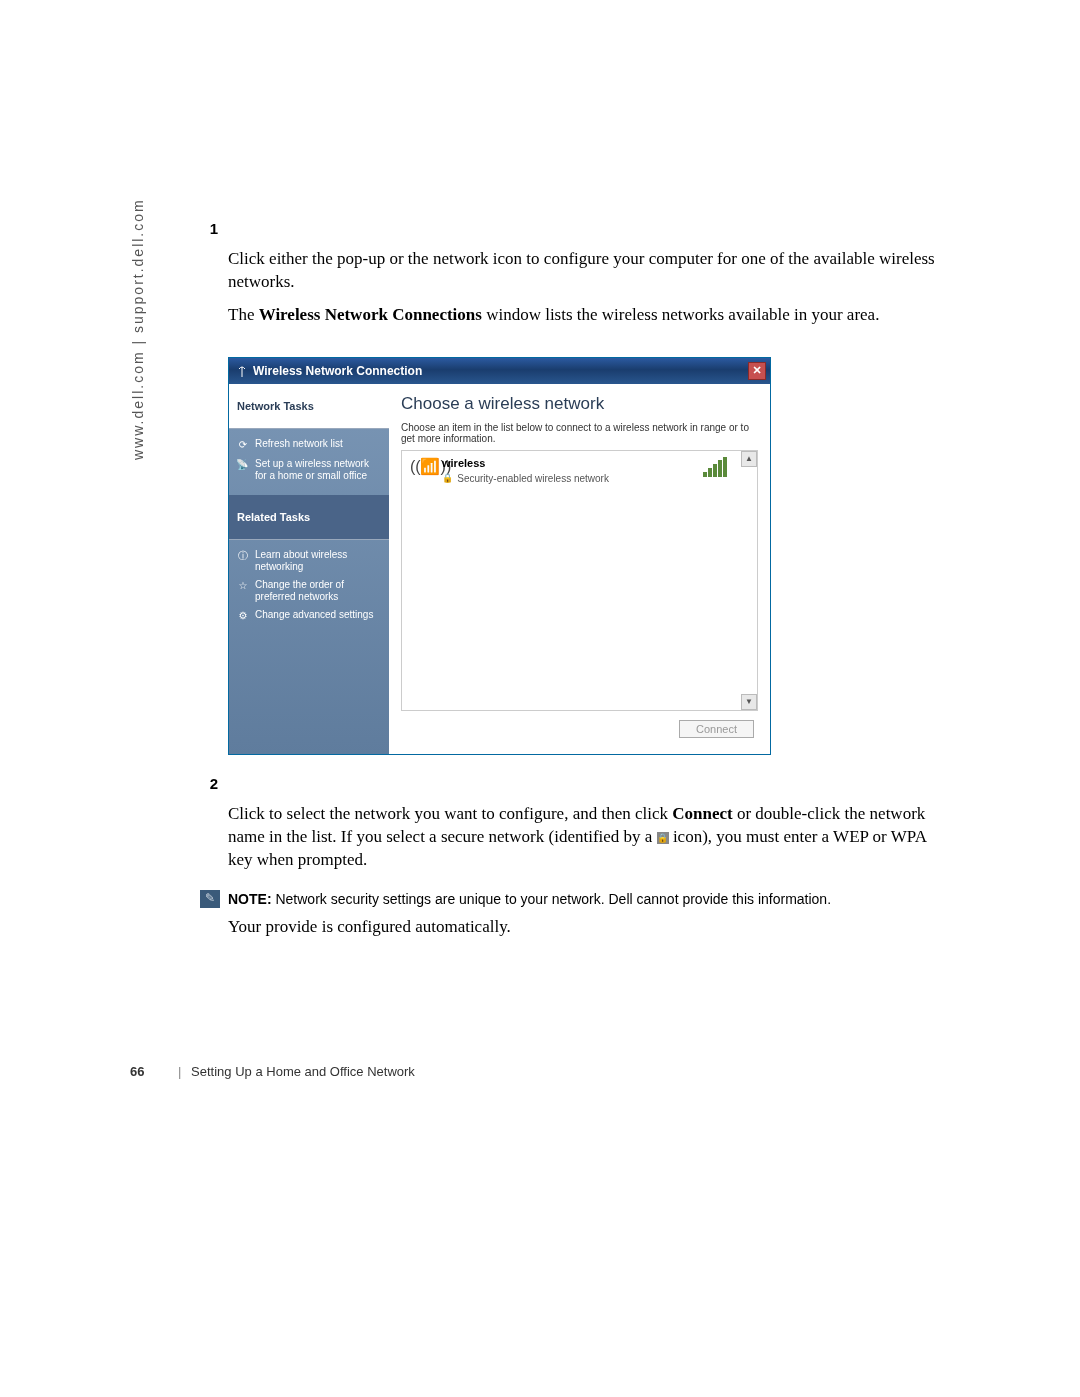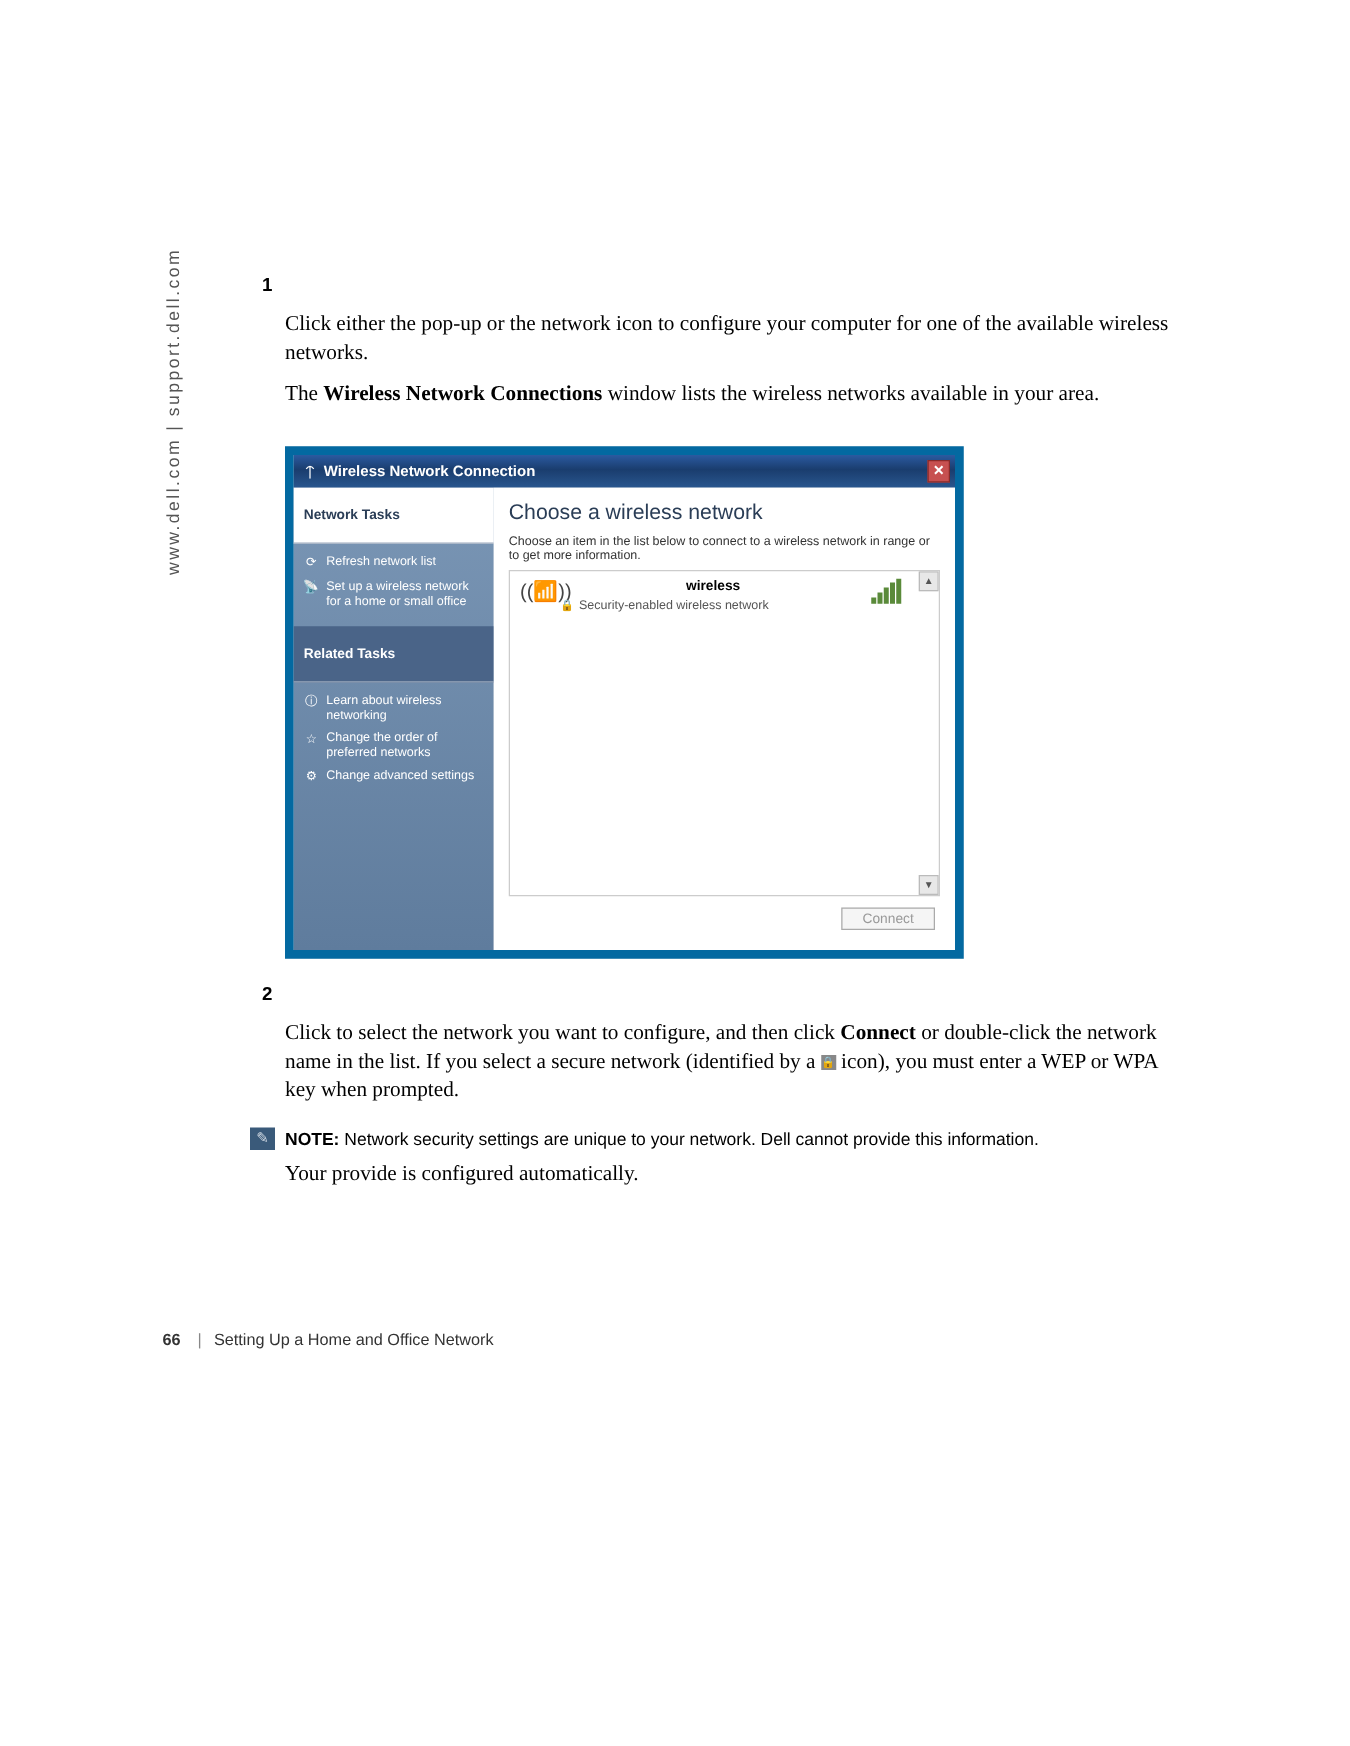--- a/index.html
+++ b/index.html
@@ -46,21 +46,21 @@
     flex: 1;
     font-size: 17px;
     line-height: 1.35;
     margin-top: 28px;
   }
   .step-body p { margin-bottom: 10px; }
   .bold { font-weight: bold; }
   .screenshot-wrap {
     margin: 20px 0 20px 28px;
     width: 543px;
-    border: 7px solid #0369a1;
+    border: 1px solid #0369a1;
     background: #f2f0ec;
     font-family: Tahoma, Arial, sans-serif;
   }
   .titlebar {
     height: 26px;
     background: linear-gradient(180deg, #2b5aa0 0%, #1a3d6e 45%, #29568e 100%);
     color: #fff;
     display: flex;
     align-items: center;
     padding-left: 6px;
@@ -175,21 +175,21 @@
     font-size: 11px;
     background: #fff;
   }
   .wifi-icon {
     width: 32px;
     flex-shrink: 0;
     font-size: 16px;
     color: #444;
     text-align: center;
   }
-  .net-info { flex: 1; text-align: center; }
+  .net-info { flex: 1; }
   .net-name { font-weight: bold; margin-bottom: 4px; }
   .net-sub { font-size: 10px; color: #555; display: flex; align-items: center; }
   .lock-icon { margin-right: 4px; font-size: 9px; }
   .signal-bars {
     width: 32px;
     display: flex;
     align-items: flex-end;
     justify-content: center;
     gap: 1px;
     height: 20px;
@@ -260,21 +260,21 @@
     line-height: 12px;
   }
   .footer {
     position: absolute;
     left: 130px;
     bottom: 318px;
     font-family: Arial, Helvetica, sans-serif;
     font-size: 13px;
     color: #333;
   }
-  .footer .pagenum { font-weight: bold; margin-right: 4px; }
+  .footer .pagenum { font-weight: bold; margin-right: 24px; }
   .footer .sep { color: #888; margin: 0 6px; }
 </style>
 </head>
 <body>
 
 <div class="sidebar-text">www.dell.com | support.dell.com</div>
 
 <div class="content">
 
   <div class="step">

